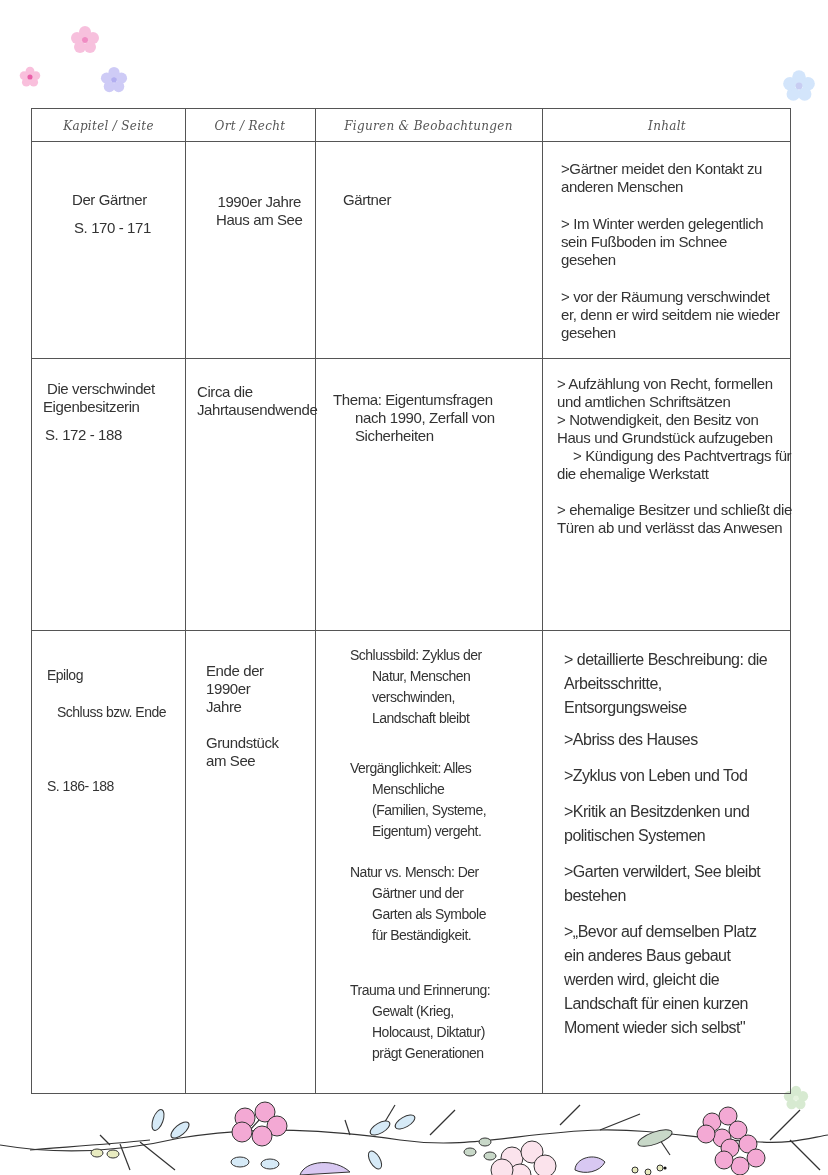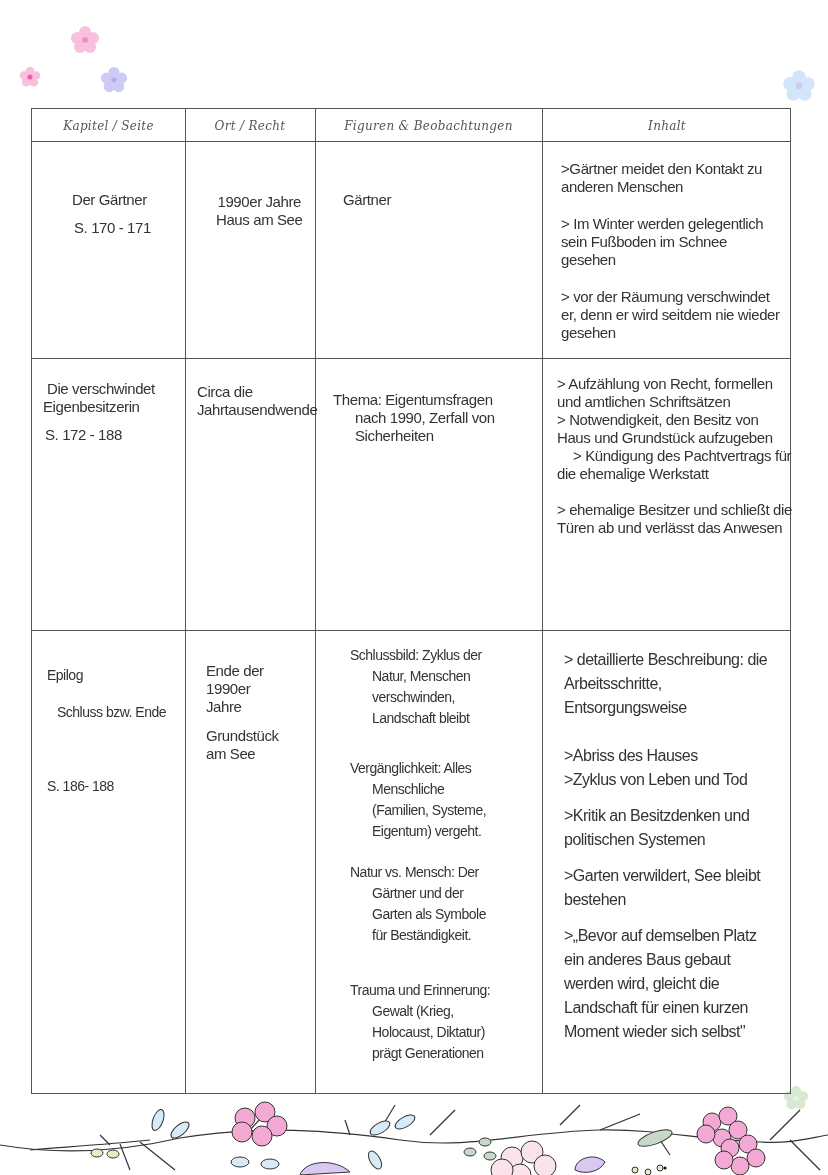--- a/index.html
+++ b/index.html
@@ -126,21 +126,21 @@
 
   <div class="cell mid" style="left:15px;top:556px">
     <p>Epilog</p>
     <p style="margin-top:17px;padding-left:10px">Schluss bzw. Ende</p>
     <p style="margin-top:54px">S. 186- 188</p>
   </div>
   <div class="cell" style="left:174px;top:553px">
     <p>Ende der</p>
     <p>1990er</p>
     <p>Jahre</p>
-    <p style="margin-top:11px">Grundstück</p>
+    <p style="margin-top:18px">Grundstück</p>
     <p>am See</p>
   </div>
   <div class="cell mid" style="left:318px;top:536px;line-height:21px">
     <div>
       <p>Schlussbild: Zyklus der</p>
       <p class="ind">Natur, Menschen</p>
       <p class="ind">verschwinden,</p>
       <p class="ind">Landschaft bleibt</p>
     </div>
     <div style="margin-top:29px">
@@ -157,22 +157,22 @@
     </div>
     <div style="margin-top:34px">
       <p>Trauma und Erinnerung:</p>
       <p class="ind">Gewalt (Krieg,</p>
       <p class="ind">Holocaust, Diktatur)</p>
       <p class="ind">prägt Generationen</p>
     </div>
   </div>
   <div class="cell big" style="left:532px;top:539px;width:215px">
     <p>&gt; detaillierte Beschreibung: die Arbeitsschritte, Entsorgungsweise</p>
-    <p style="margin-top:24px">&gt;Abriss des Hauses</p>
-    <p style="">&gt;Zyklus von Leben und Tod</p>
+    <p style="margin-top:8px">&gt;Abriss des Hauses</p>
+    <p style="margin-top:12px">&gt;Zyklus von Leben und Tod</p>
     <p style="margin-top:12px">&gt;Kritik an Besitzdenken und politischen Systemen</p>
     <p style="margin-top:12px">&gt;Garten verwildert, See bleibt bestehen</p>
     <p style="margin-top:12px">&gt;„Bevor auf demselben Platz ein anderes Baus gebaut werden wird, gleicht die Landschaft für einen kurzen Moment wieder sich selbst"</p>
   </div>
 </div>
 
 <svg class="deco" style="left:0;top:1100px" width="828" height="75" viewBox="0 0 828 75">
   <g fill="none" stroke="#333" stroke-width="1.2">
     <path d="M0,45 C60,55 120,52 180,38 C260,25 330,30 400,40 C470,50 520,32 600,30 C660,29 700,40 760,42 C790,44 810,38 828,35"></path>
     <path d="M30,50 C80,46 110,44 150,40"></path>

